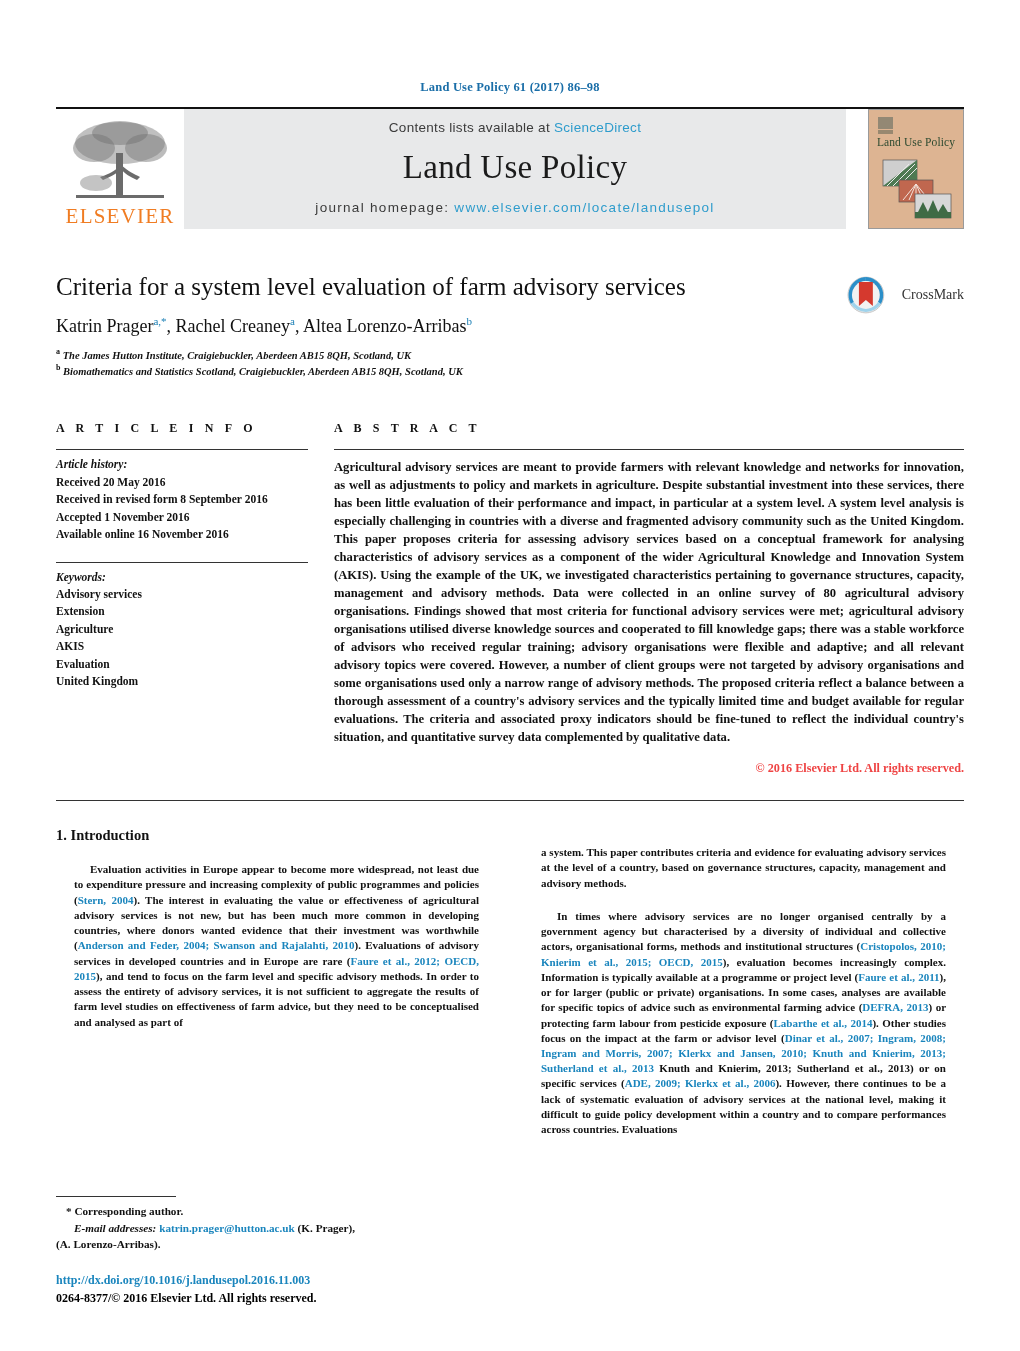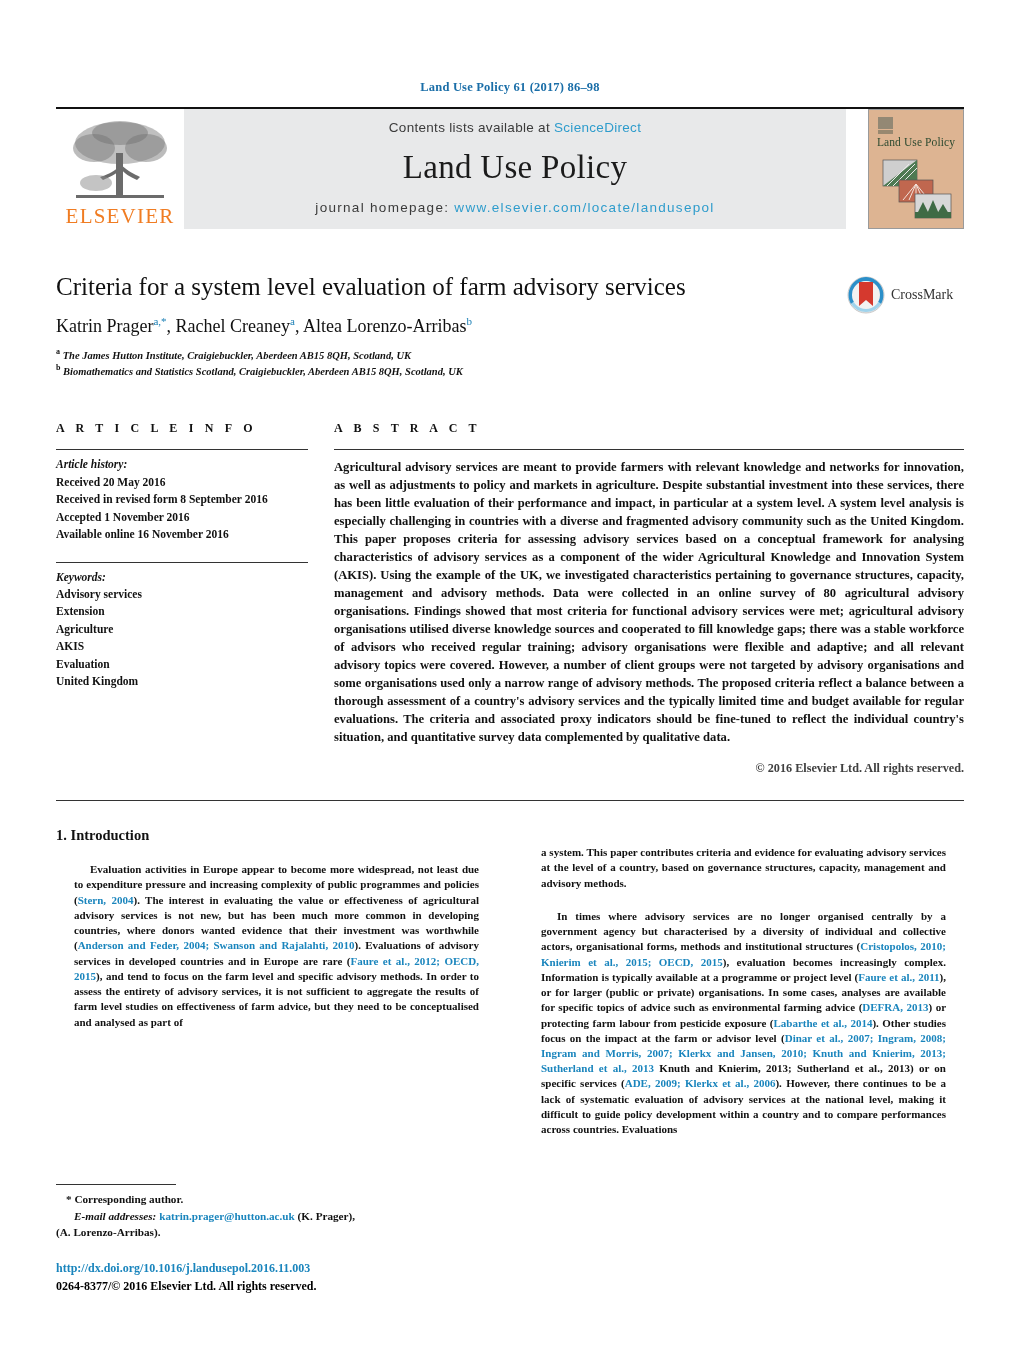--- a/index.html
+++ b/index.html
@@ -154,21 +154,21 @@
   }
   .affiliations sup { font-style: normal; font-size: 8px; }
 
   .crossmark {
     position: absolute;
     right: 0;
     top: 2px;
     width: 118px;
     display: flex;
     align-items: center;
-    gap: 5px;
+    gap: 16px;
   }
   .crossmark-label {
     font-family: "Liberation Serif", serif;
     font-size: 14px;
     color: #333;
   }
 
   
   .info-abstract {
     margin: 42px 56px 0 56px;
@@ -206,21 +206,21 @@
     font-weight: bold;
     color: #111;
     hyphens: auto;
   }
   .copyright {
     text-align: right;
     font-family: "Liberation Serif", serif;
     font-size: 12.2px;
     font-weight: bold;
     margin-top: 15px;
-    color: #404040;
+    color: #ef4444;
   }
   .abs-bottom-rule {
     margin: 24px 56px 0 56px;
     border-top: 1px solid #333;
   }
 
   
   .body-cols {
     margin: 26px 56px 0 56px;
     display: flex;
@@ -249,21 +249,21 @@
   .indent1 { text-indent: 16px; }
   a.ref, .ref {
     color: #1a85bd;
     text-decoration: none;
   }
 
   
   .footnote {
     position: absolute;
     left: 0;
-    bottom: 12px;
+    bottom: 0;
     width: 452px;
   }
   .fn-rule {
     border-top: 1px solid #333;
     width: 120px;
     margin-bottom: 6px;
   }
   .fn-text {
     font-family: "Liberation Serif", serif;
     font-size: 11.2px;

